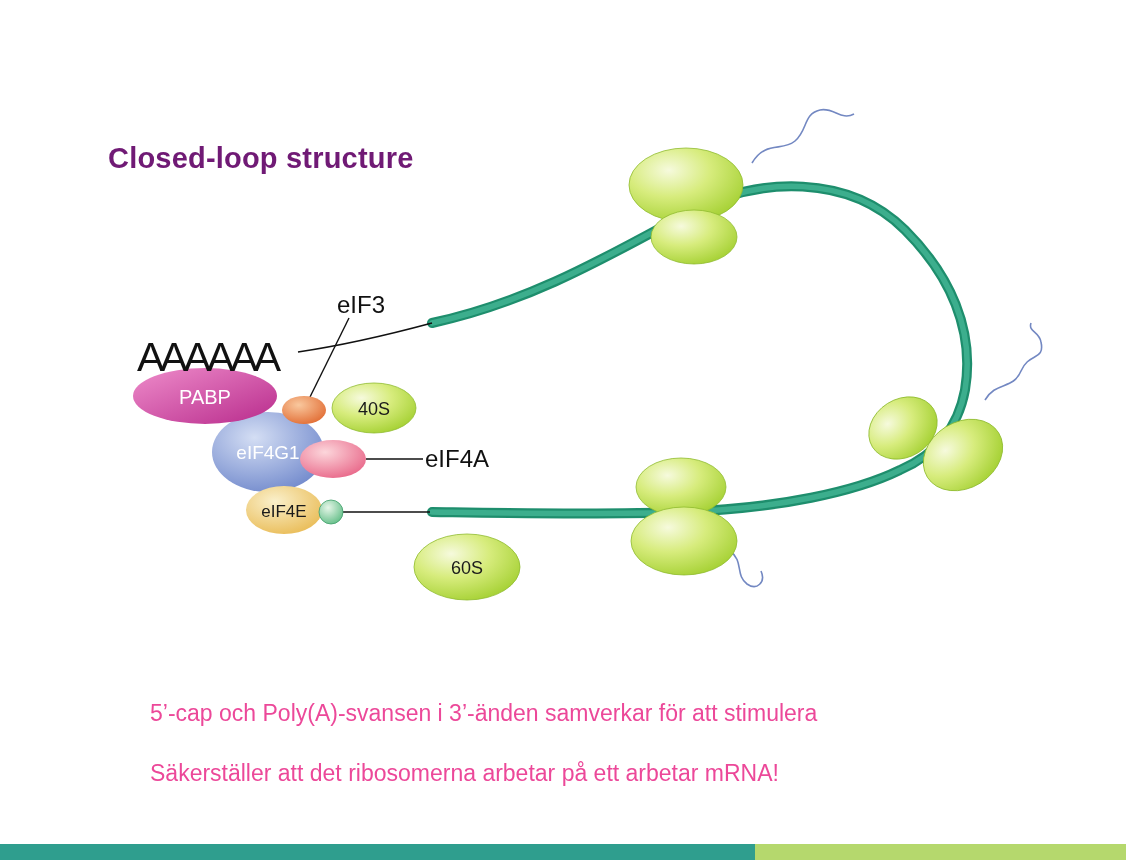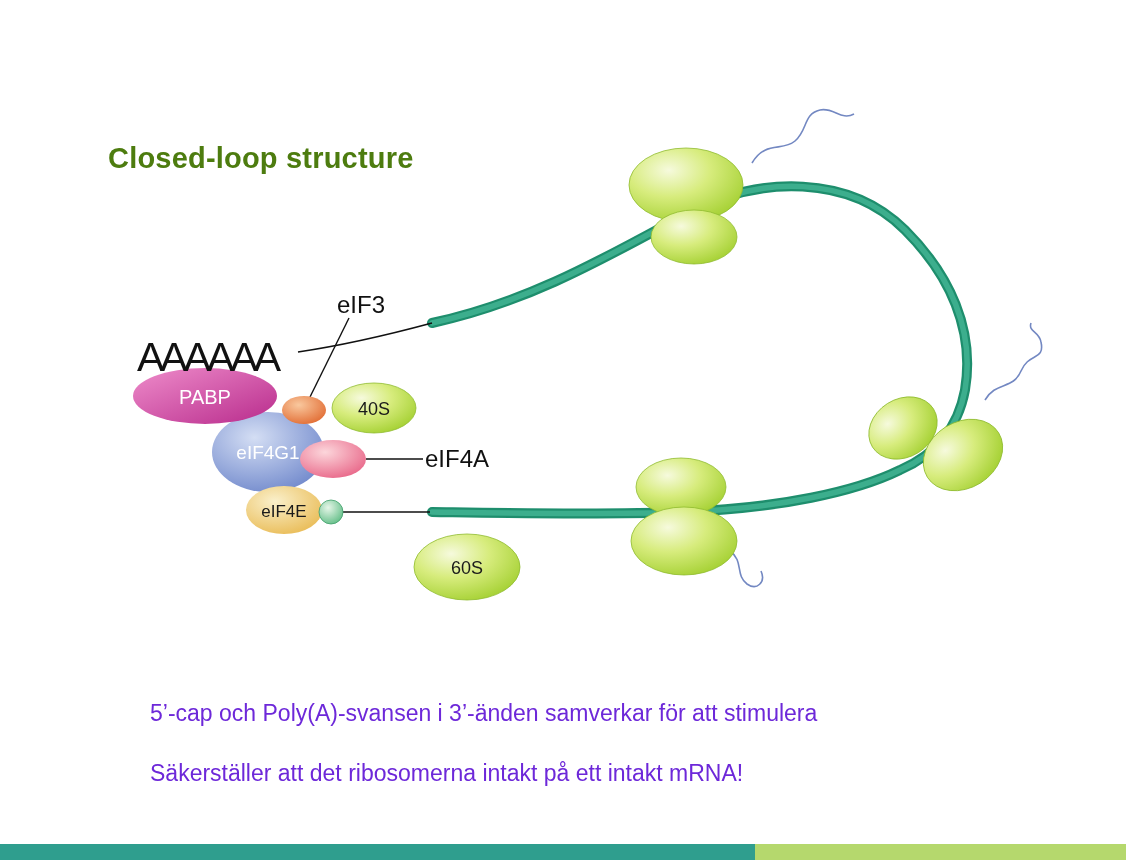--- a/index.html
+++ b/index.html
@@ -4,26 +4,26 @@
 <style>
   html,body{margin:0;padding:0;}
   body{
     width:1126px;height:860px;background:#ffffff;
     font-family:"Liberation Sans",sans-serif;
     position:relative;overflow:hidden;
   }
   .stage{position:absolute;inset:0;}
   .title{
     position:absolute;left:108px;top:142px;
-    font-size:29px;font-weight:bold;color:#4d7c0f;letter-spacing:.2px;
+    font-size:29px;font-weight:bold;color:#701a75;letter-spacing:.2px;
   }
   svg.diagram{position:absolute;left:0;top:0;}
   .caption{
     position:absolute;left:150px;top:697px;
-    font-size:23px;color:#6d28d9;line-height:32px;
+    font-size:23px;color:#ec4899;line-height:32px;
   }
   .caption .gap{height:28px;}
   .footer{position:absolute;left:0;bottom:0;width:1126px;height:16px;display:flex;}
   .footer .teal{width:755px;background:#2f9e8e;}
   .footer .green{flex:1;background:#b5d86d;}
 </style>
 </head>
 <body>
 
 <div class="stage">
@@ -100,21 +100,21 @@
     <text x="205" y="404" font-size="20" fill="#ffffff" text-anchor="middle">PABP</text>
     <text x="268" y="459" font-size="19" fill="#ffffff" text-anchor="middle">eIF4G1</text>
     <text x="374" y="415" font-size="18" fill="#1a1a1a" text-anchor="middle">40S</text>
     <text x="284" y="517" font-size="17" fill="#1a1a1a" text-anchor="middle">eIF4E</text>
     <text x="467" y="574" font-size="18" fill="#1a1a1a" text-anchor="middle">60S</text>
   </svg>
 
   <div class="caption">
     <div>5’-cap och Poly(A)-svansen i 3’-änden samverkar för att stimulera</div>
     <div class="gap"></div>
-    <div>Säkerställer att det ribosomerna intakt på ett intakt mRNA!</div>
+    <div>Säkerställer att det ribosomerna arbetar på ett arbetar mRNA!</div>
   </div>
 
   <div class="footer">
     <div class="teal"></div>
     <div class="green"></div>
   </div>
 
 </div>
 
 </body></html>

